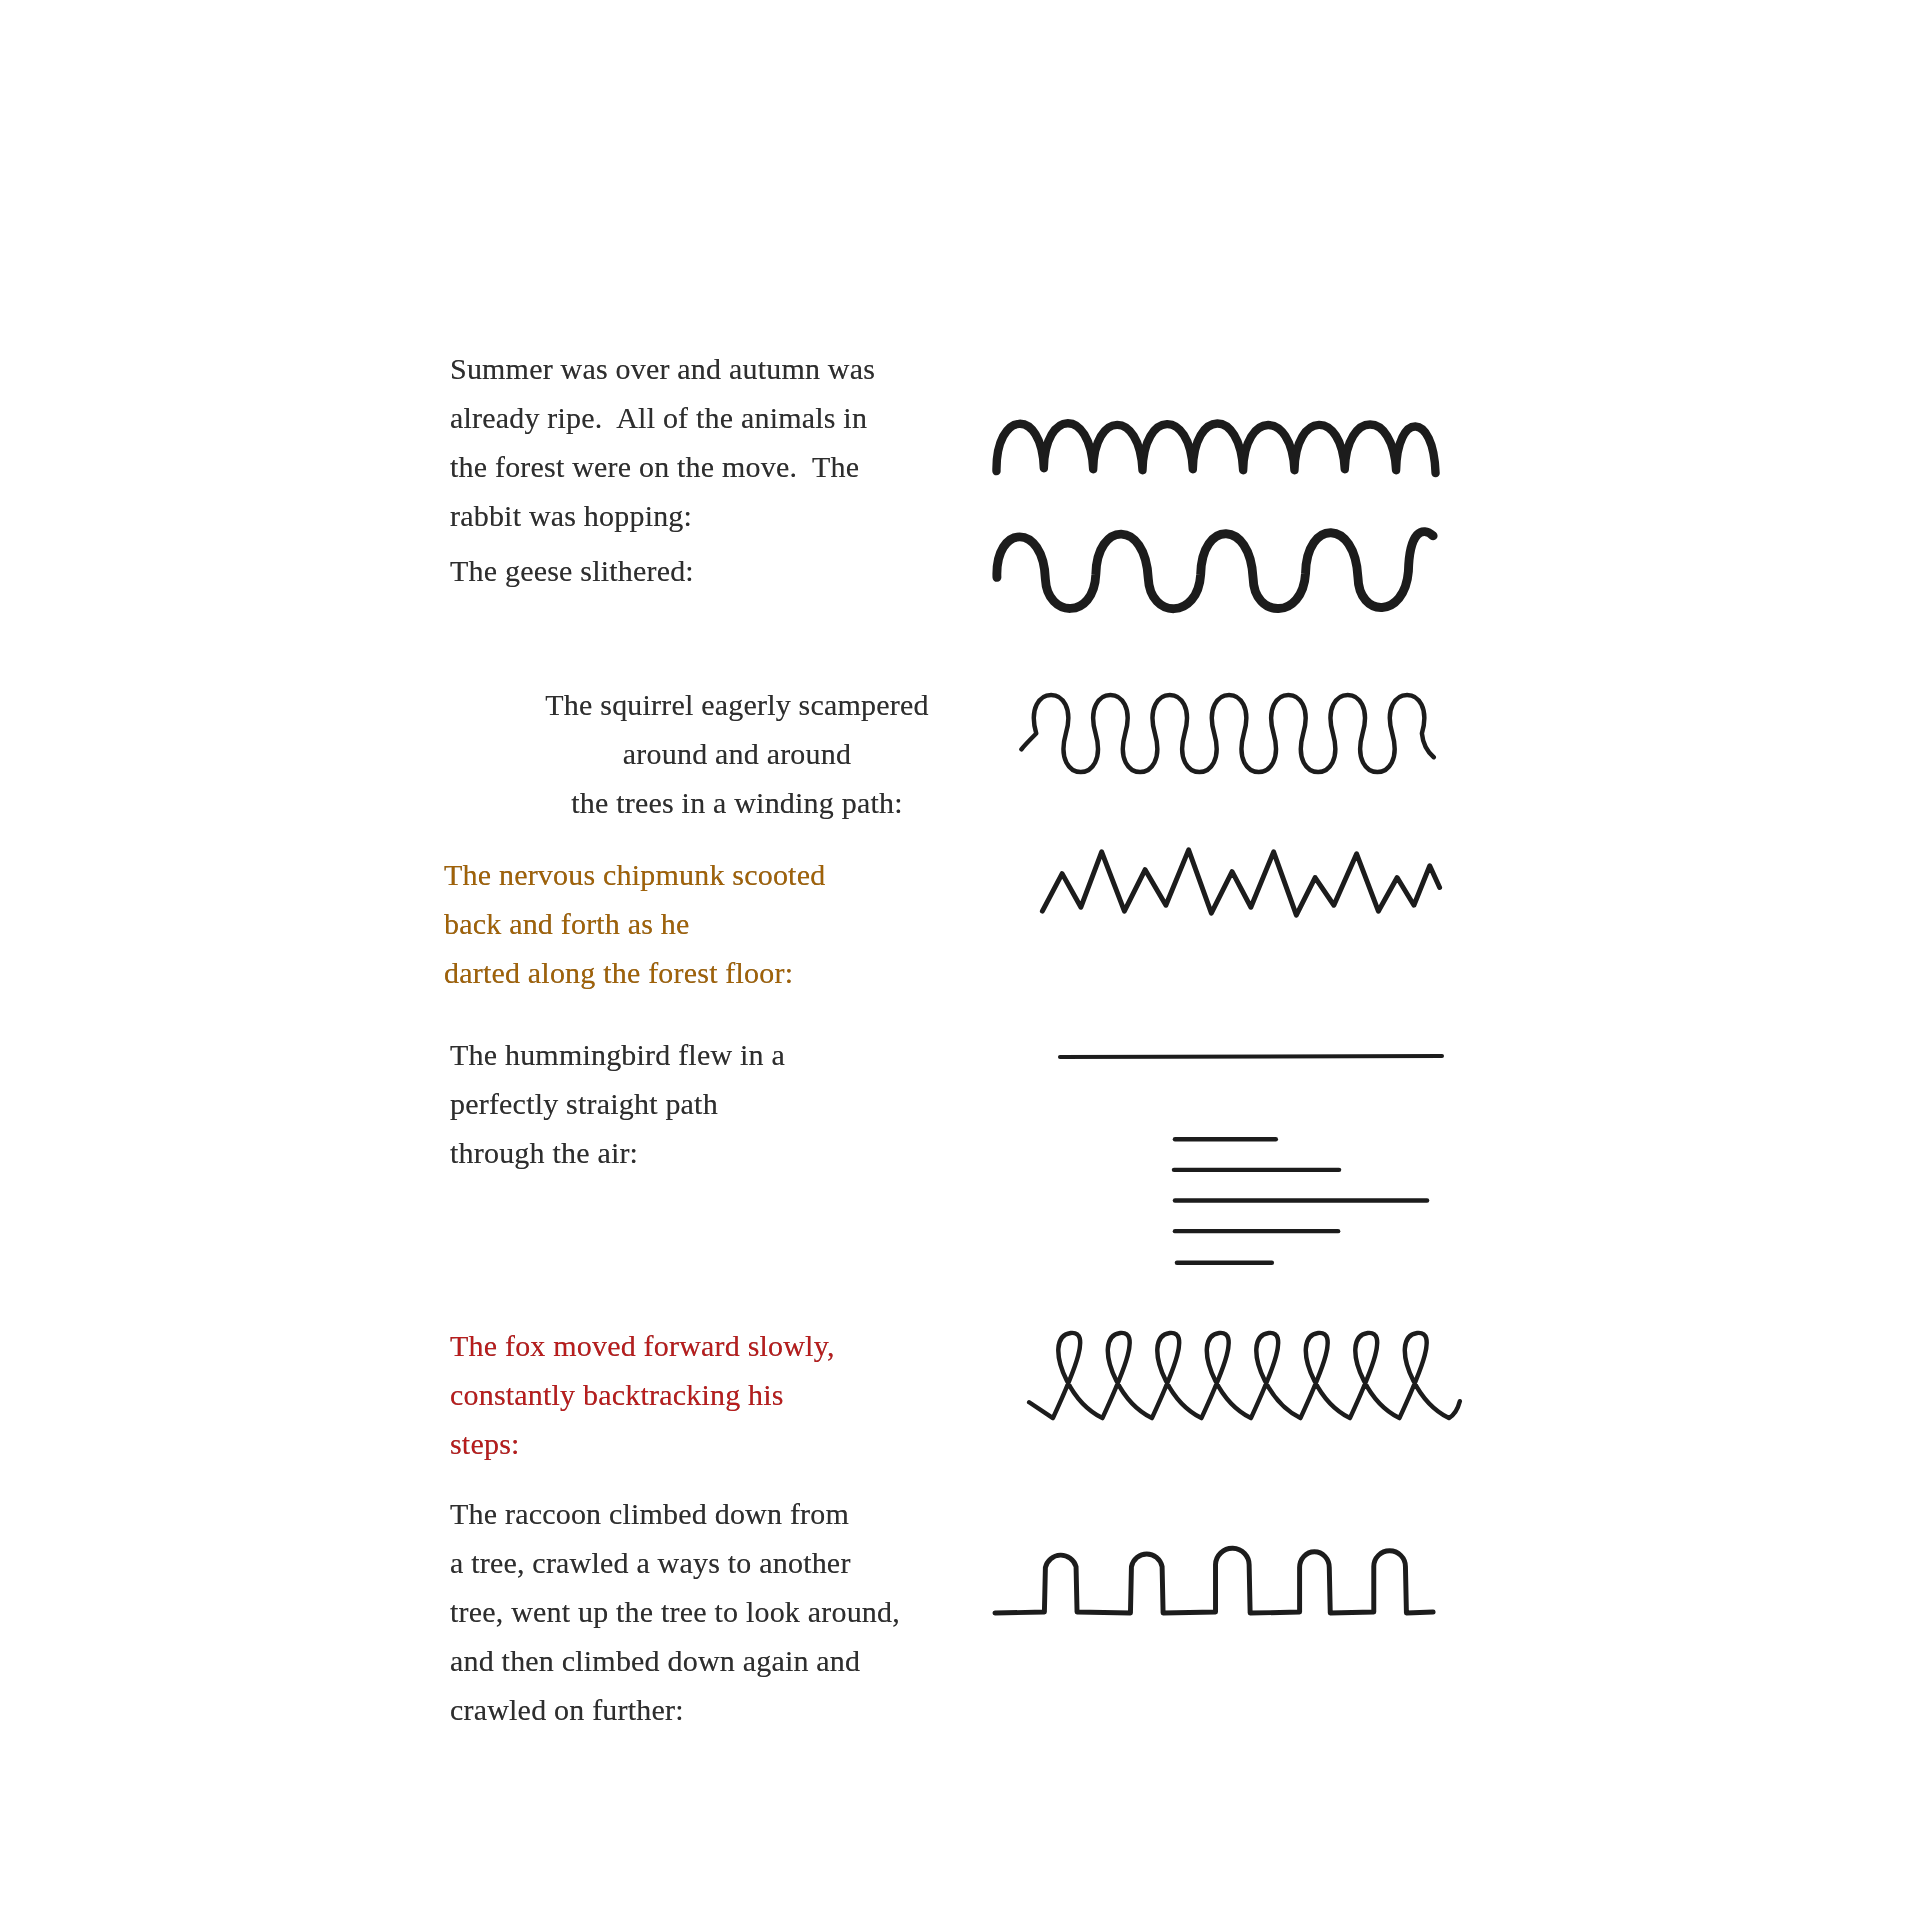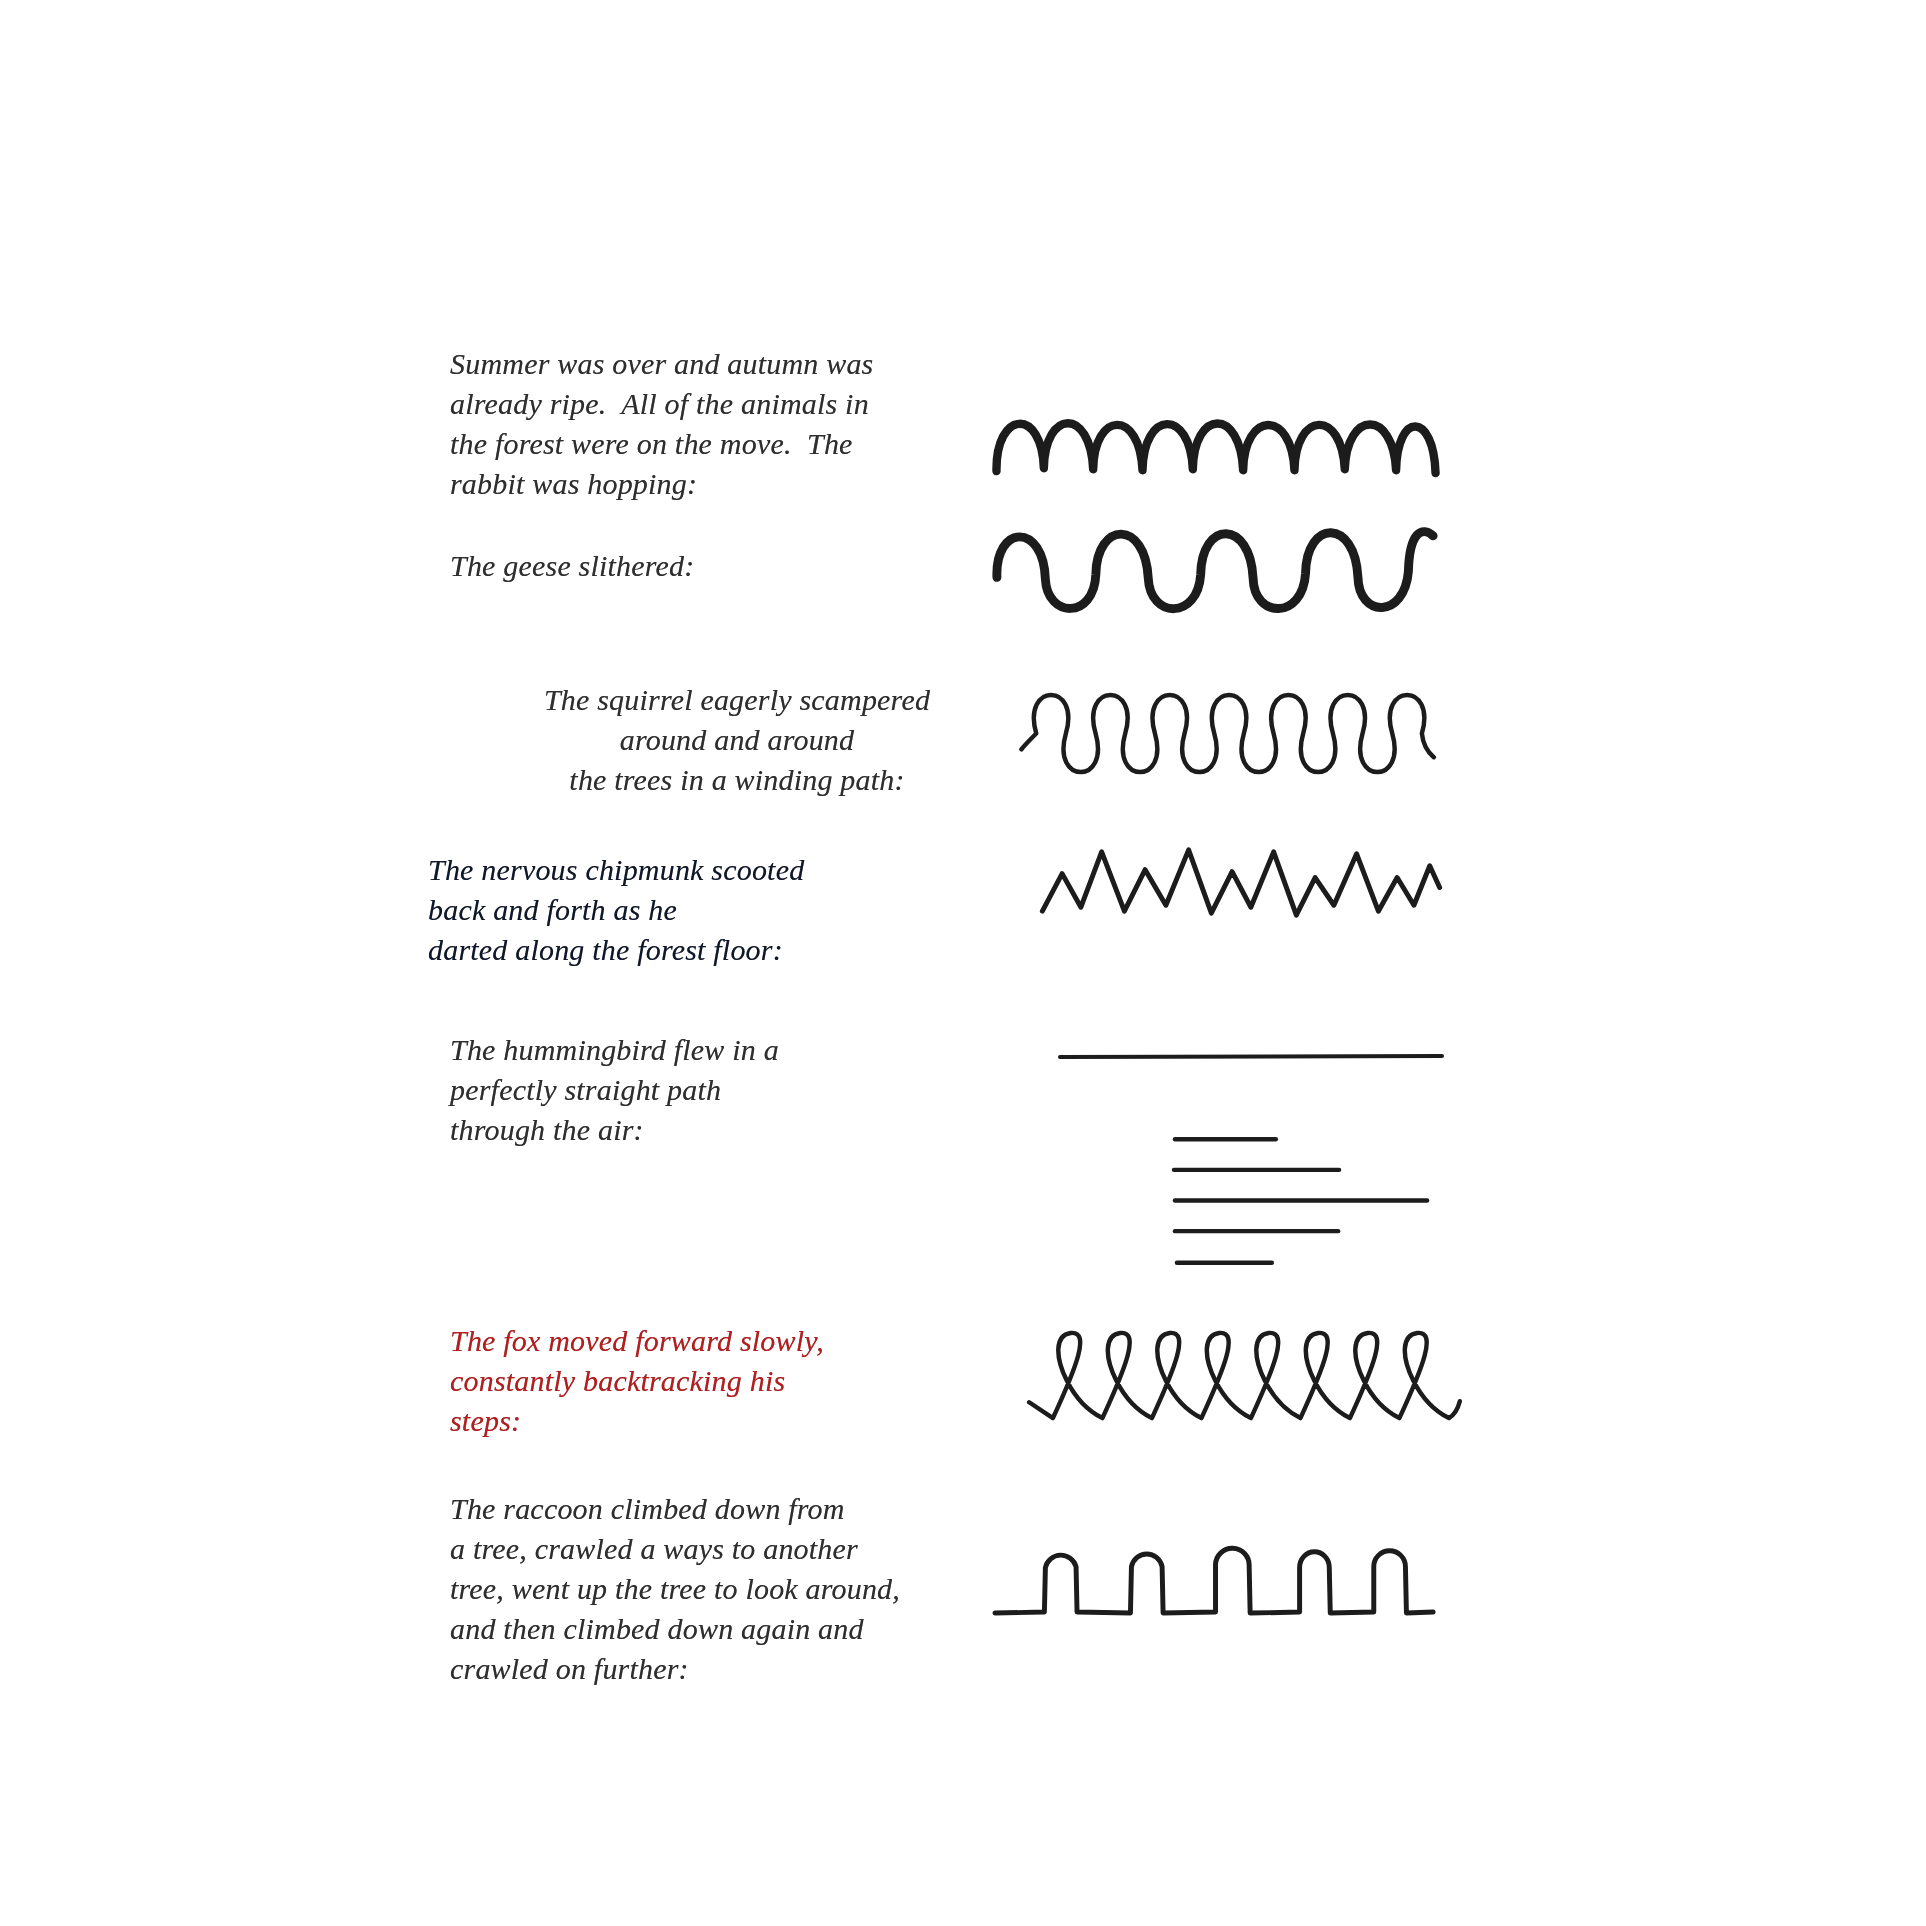--- a/index.html
+++ b/index.html
@@ -9,26 +9,25 @@
     height: 1927px;
     background: #ffffff;
     overflow: hidden;
     font-family: "Liberation Serif", "DejaVu Serif", serif;
   }
   .passage {
     position: absolute;
     left: 450px;
     width: 574px;
     font-size: 30px;
-    line-height: 40px;
+    line-height: 49px;
     color: #2e2e2e;
     white-space: pre-wrap;
     letter-spacing: 0.2px;
     text-shadow: 0 0 0.5px rgba(46,46,46,0.55);
-    font-style: italic;
   }
   .drawing { position: absolute; }
   .drawing svg { display: block; overflow: visible; }
 </style>
 </head>
 <body>
 
 <div id="page" style="background: rgb(255, 255, 255);">
 
   <div class="passage" style="left: 450px; top: 344px; color: rgb(46, 46, 46);">Summer was over and autumn was
@@ -50,21 +49,21 @@
 
   <div class="passage" style="left: 450px; top: 680px; color: rgb(46, 46, 46); text-align: center;">The squirrel eagerly scampered
 around and around
 the trees in a winding path:</div>
   <div class="drawing" style="left: 1015px; top: 688px;">
       <svg width="441" height="89" viewBox="0 0 445 90">
         <path d="M 6 62 C 9 58 15 52 21 46 c -15 -52 45 -52 30 0 c -15 52 45 52 30 0 c -15 -52 45 -52 30 0 c -15 52 45 52 30 0 c -15 -52 45 -52 30 0 c -15 52 45 52 30 0 c -15 -52 45 -52 30 0 c -15 52 45 52 30 0 c -15 -52 45 -52 30 0 c -15 52 45 52 30 0 c -15 -52 45 -52 30 0 c -15 52 45 52 30 0 c -15 -52 45 -52 30 0 c 1 10 5 18 12 24" fill="none" stroke="#1c1c1c" stroke-width="4.5" stroke-linecap="round" stroke-linejoin="round"></path>
       </svg>
     </div>
 
-  <div class="passage" style="left: 428px; top: 850px; color: #0f172a;">The nervous chipmunk scooted
+  <div class="passage" style="left: 444px; top: 850px; color: #a16207;">The nervous chipmunk scooted
 back and forth as he
 darted along the forest floor:</div>
   <div class="drawing" style="left: 1038px; top: 842px;">
       <svg width="406" height="84" viewBox="0 0 410 85">
         <path d="M 4 70 L 24 32 L 43 66 L 64 10 L 87 70 L 108 28 L 129 64 L 152 8 L 175 72 L 196 30 L 215 66 L 238 10 L 261 74 L 280 36 L 299 64 L 322 12 L 344 70 L 363 36 L 380 64 L 396 24 L 406 46" fill="none" stroke="#1c1c1c" stroke-width="5" stroke-linecap="round" stroke-linejoin="round"></path>
       </svg>
     </div>
 
   <div class="passage" style="left: 450px; top: 1017px; color: rgb(46, 46, 46); margin-top: 13px;">The hummingbird flew in a
 perfectly straight path

